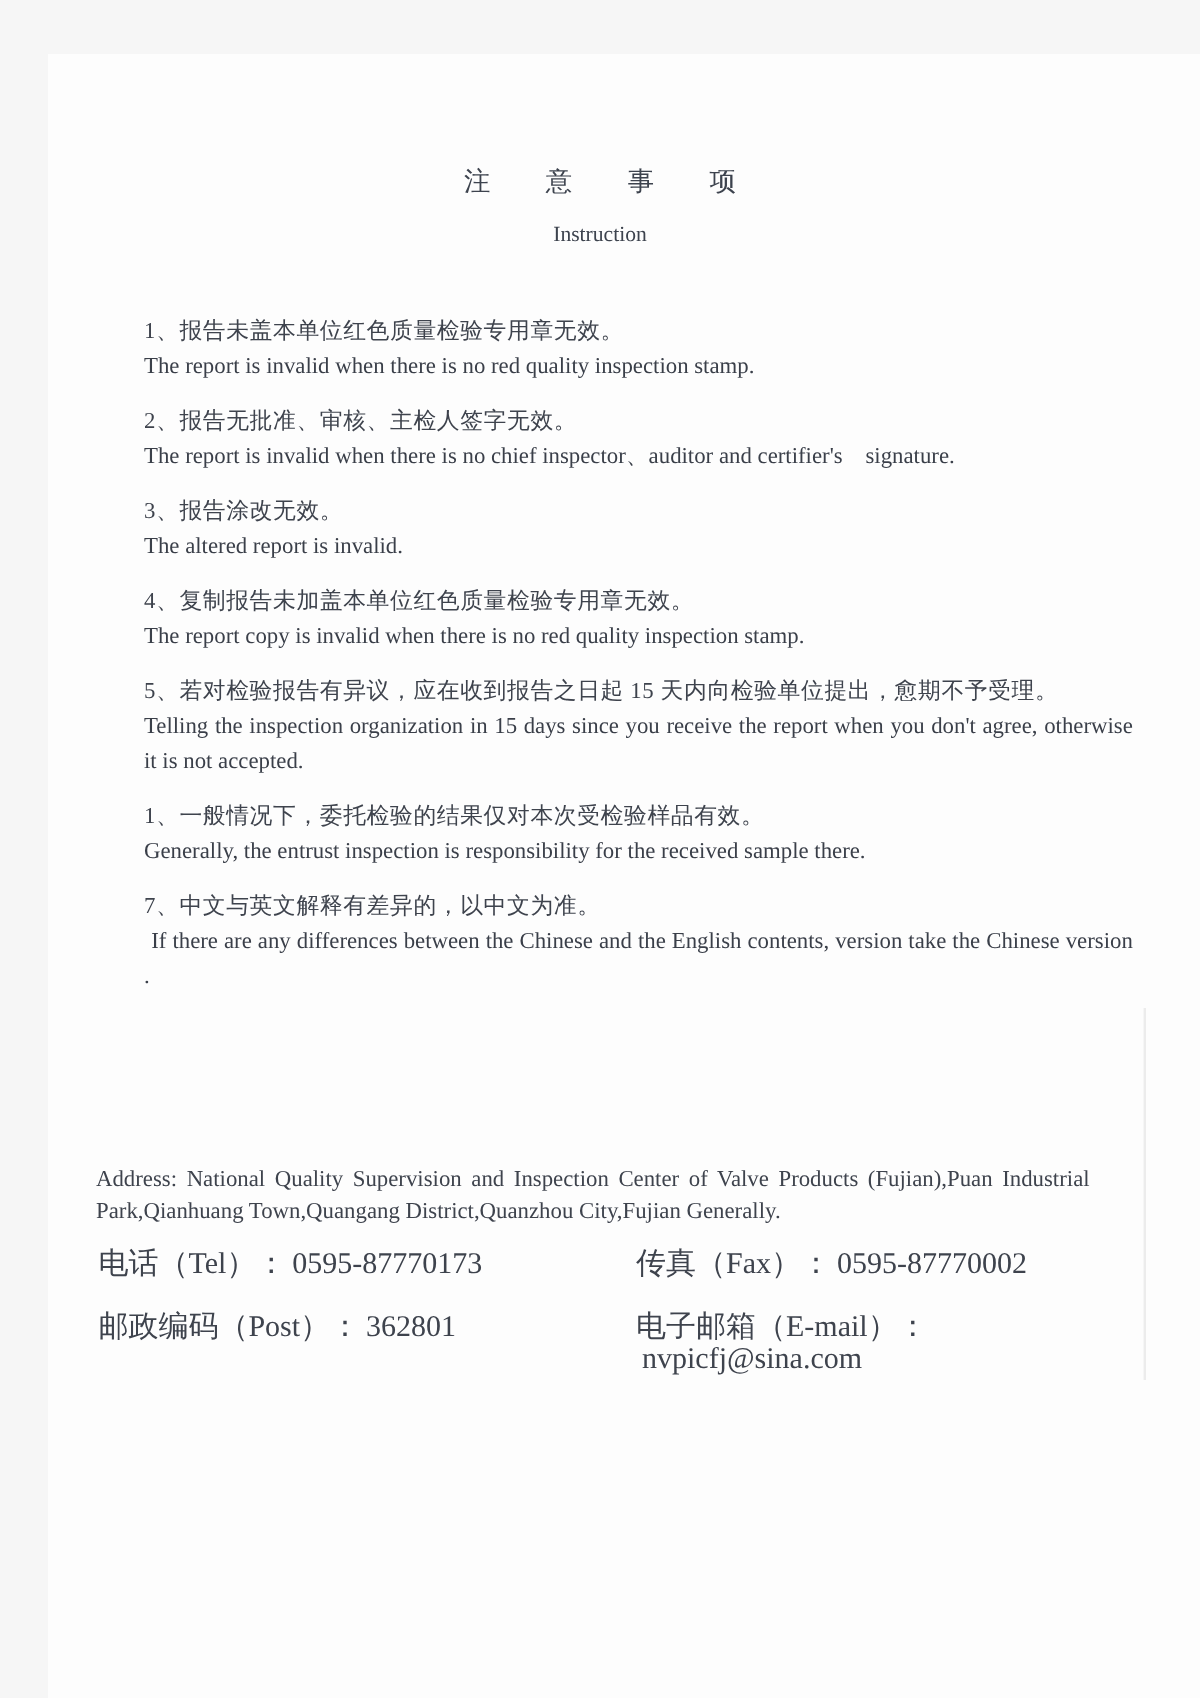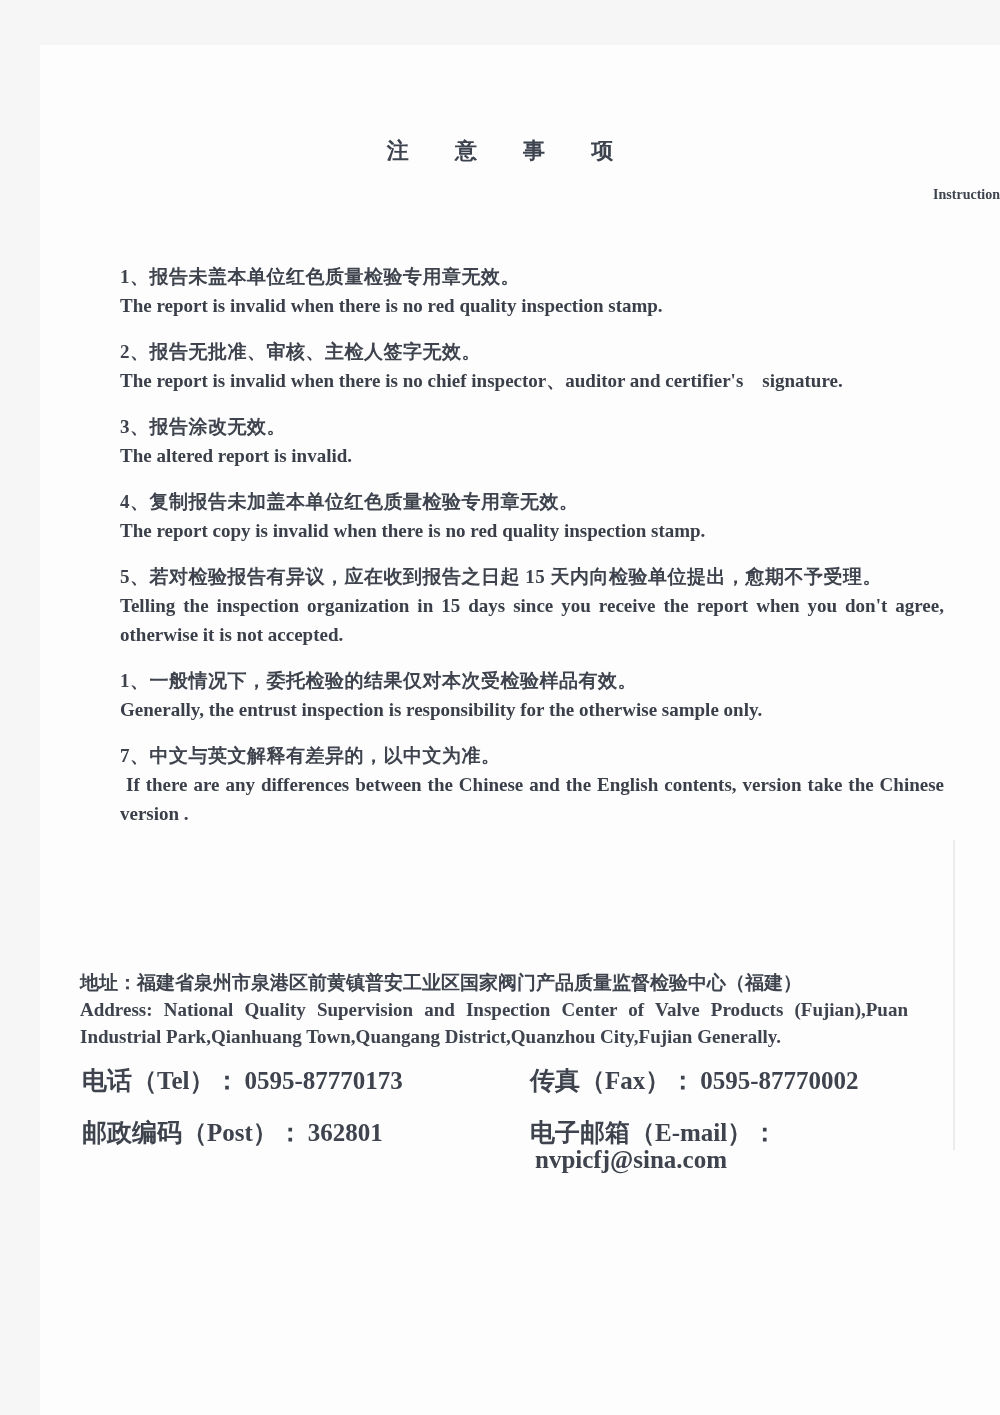--- a/index.html
+++ b/index.html
@@ -7,21 +7,20 @@
     width: 1000px; height: 1415px;
     background: #f7f7f7;
     font-family: "Liberation Serif", "DejaVu Serif", serif;
   }
   .page {
     position: relative;
     width: 1000px; height: 1415px;
     overflow: hidden;
     background: #fdfdfd;
     color: #3e434d;
-    font-weight: bold;
   }
   
   .scan-edge-top {
     position: absolute; left: 0; top: 0;
     width: 1000px; height: 45px;
     background: #f6f6f6;
   }
   .scan-edge-left {
     position: absolute; left: 0; top: 0;
     width: 40px; height: 1415px;
@@ -43,22 +42,22 @@
     margin-top: 136px;
     text-align: center;
     font-size: 22px;
     line-height: 30px;
     letter-spacing: 2.1em;
     text-indent: 2.1em;
     color: #3d434e;
   }
   .title-en {
     margin-top: 14px;
-    text-align: right;
-    font-size: 14px;
+    text-align: center;
+    font-size: 18px;
     line-height: 30px;
     color: #3d434e;
   }
 
   .items {
     margin: 52px 56px 0 120px;
     font-size: 19px;
   }
   .item { margin-bottom: 17px; line-height: 29px; }
   .item .zh { letter-spacing: 0.5px; }
@@ -119,32 +118,31 @@
         <div class="en">The report copy is invalid when there is no red quality inspection stamp.</div>
       </div>
 
       <div class="item">
         <div class="zh">5、若对检验报告有异议，应在收到报告之日起 15 天内向检验单位提出，愈期不予受理。</div>
         <div class="en justify">Telling the inspection organization in 15 days since you receive the report when you don't agree, otherwise it is not accepted.</div>
       </div>
 
       <div class="item">
         <div class="zh">1、一般情况下，委托检验的结果仅对本次受检验样品有效。</div>
-        <div class="en">Generally, the entrust inspection is responsibility for the otherwise sample only.</div>
+        <div class="en">Generally, the entrust inspection is responsibility for the received sample there.</div>
       </div>
 
       <div class="item">
         <div class="zh">7、中文与英文解释有差异的，以中文为准。</div>
         <div class="en justify indent-sm">If there are any differences between the Chinese and the English contents, version take the Chinese version .</div>
       </div>
 
     </div>
 
     <div class="address">
-      <div class="zh">地址：福建省泉州市泉港区前黄镇普安工业区国家阀门产品质量监督检验中心（福建）</div>
       <div class="en">Address: National Quality Supervision and Inspection Center of Valve Products (Fujian),Puan Industrial Park,Qianhuang Town,Quangang District,Quanzhou City,Fujian Generally.</div>
     </div>
 
     <div class="contacts">
       <div class="contact-cell">
         <span>电话（Tel）：</span><span class="contact-value">0595-87770173</span>
       </div>
       <div class="contact-cell">
         <span>传真（Fax）：</span><span class="contact-value">0595-87770002</span>
       </div>

